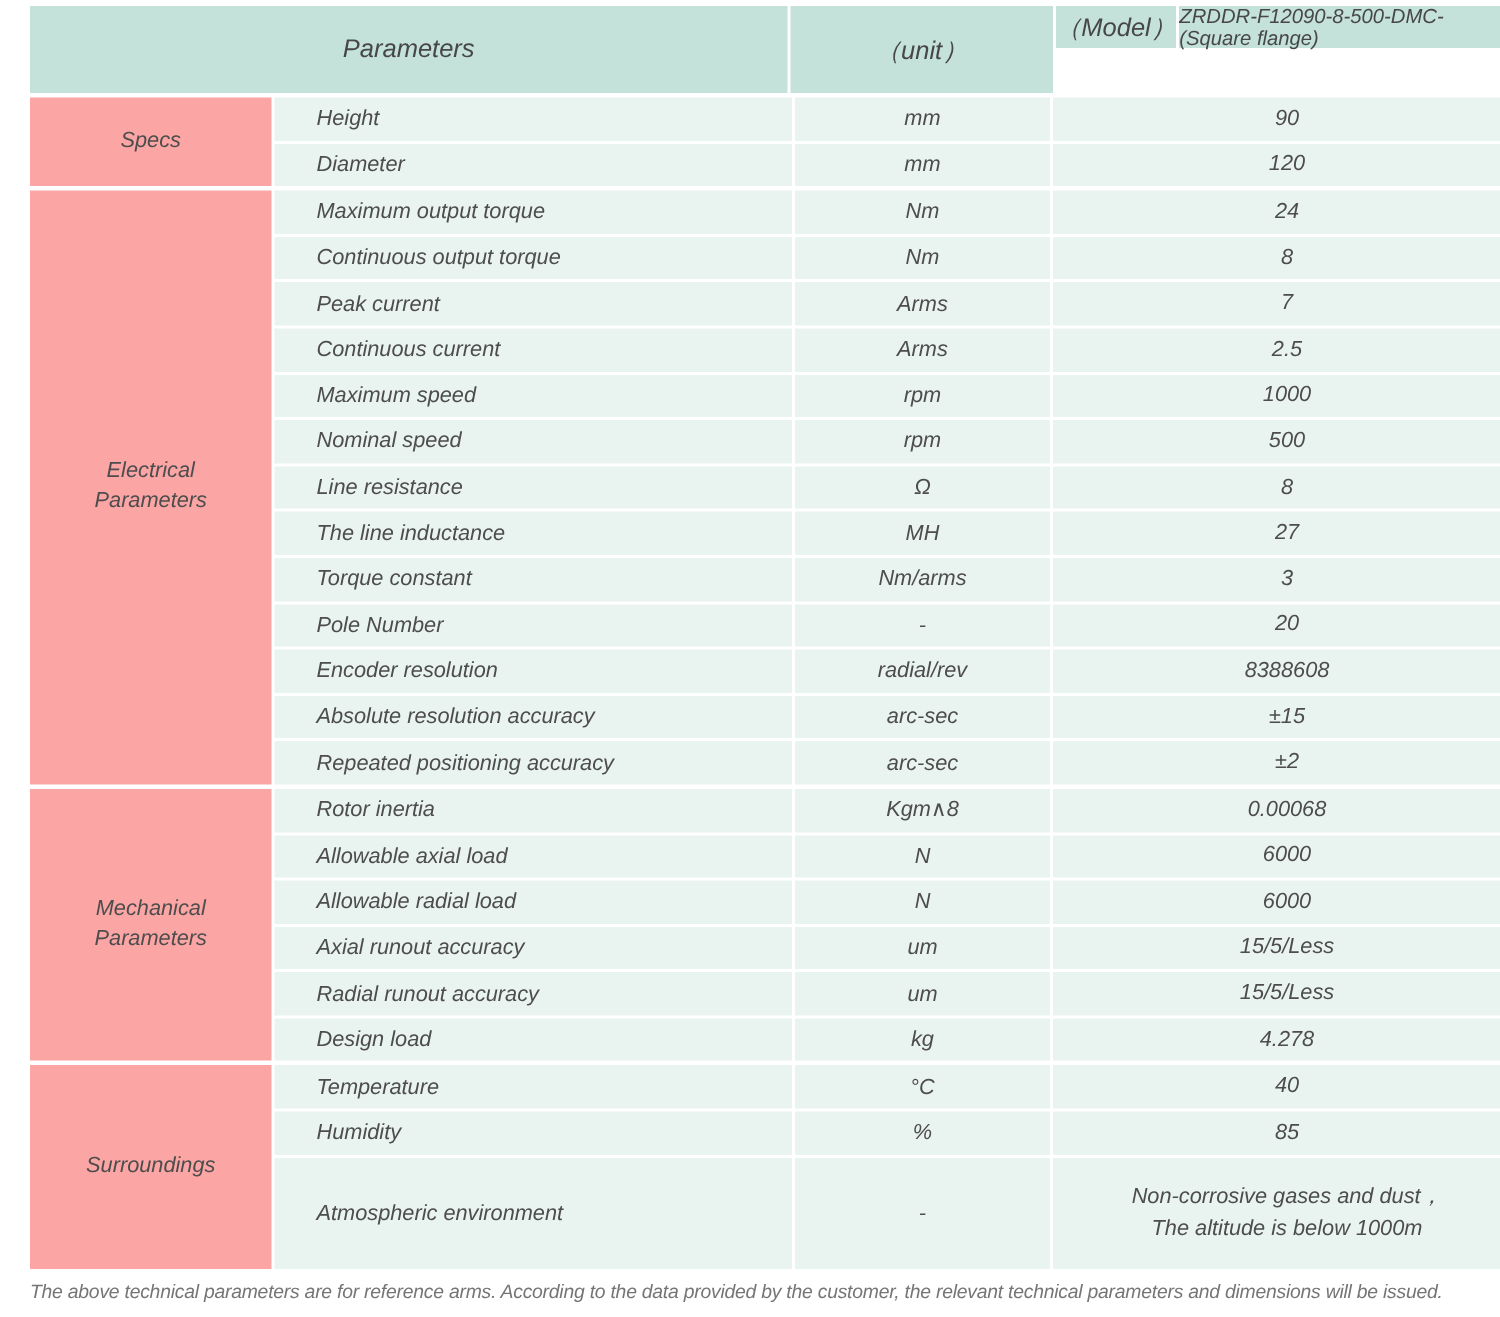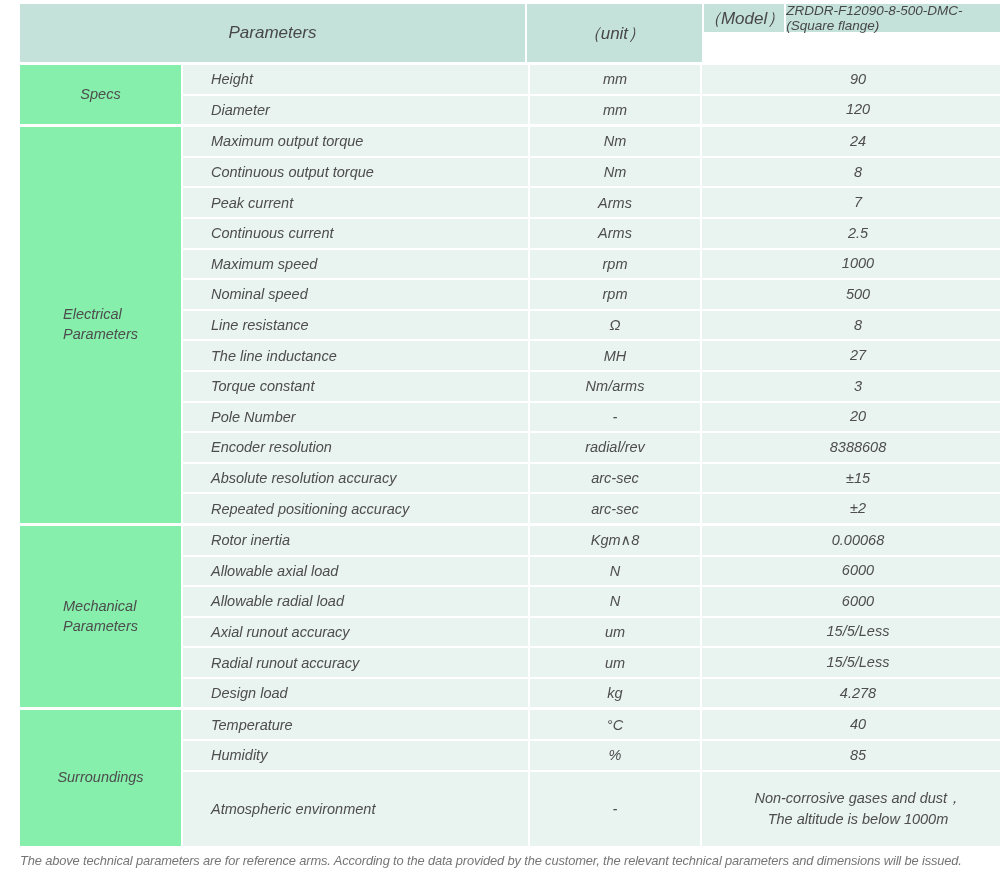--- a/index.html
+++ b/index.html
@@ -25,23 +25,23 @@
   .model-col { width: 312px; display: flex; flex-direction: row; gap: 2px; }
   .model-header { height: 28px; font-size: 17px; }
   .model-number { height: 28px; font-size: 13.5px; }
 
   
   .section {
     display: grid; grid-template-columns: 161px 1fr;
     gap: 2px; margin-top: 3px;
   }
   .section-label {
-    background: #86efac;
+    background: #fca5a5;
     display: flex; align-items: center; justify-content: center;
-    text-align: left; white-space: pre-line;
+    text-align: center; white-space: pre-line;
     font-size: 14.5px; line-height: 1.35; color: #4d4d4d;
   }
   .rows { display: flex; flex-direction: column; gap: 2px; }
   .row { display: flex; gap: 2px; }
   .cell {
     background: #e9f3f0; height: 28.6px;
     display: flex; align-items: center;
     font-size: 14.5px; color: #4d4d4d;
   }
   .param-cell { width: 345px; padding-left: 28px; }

